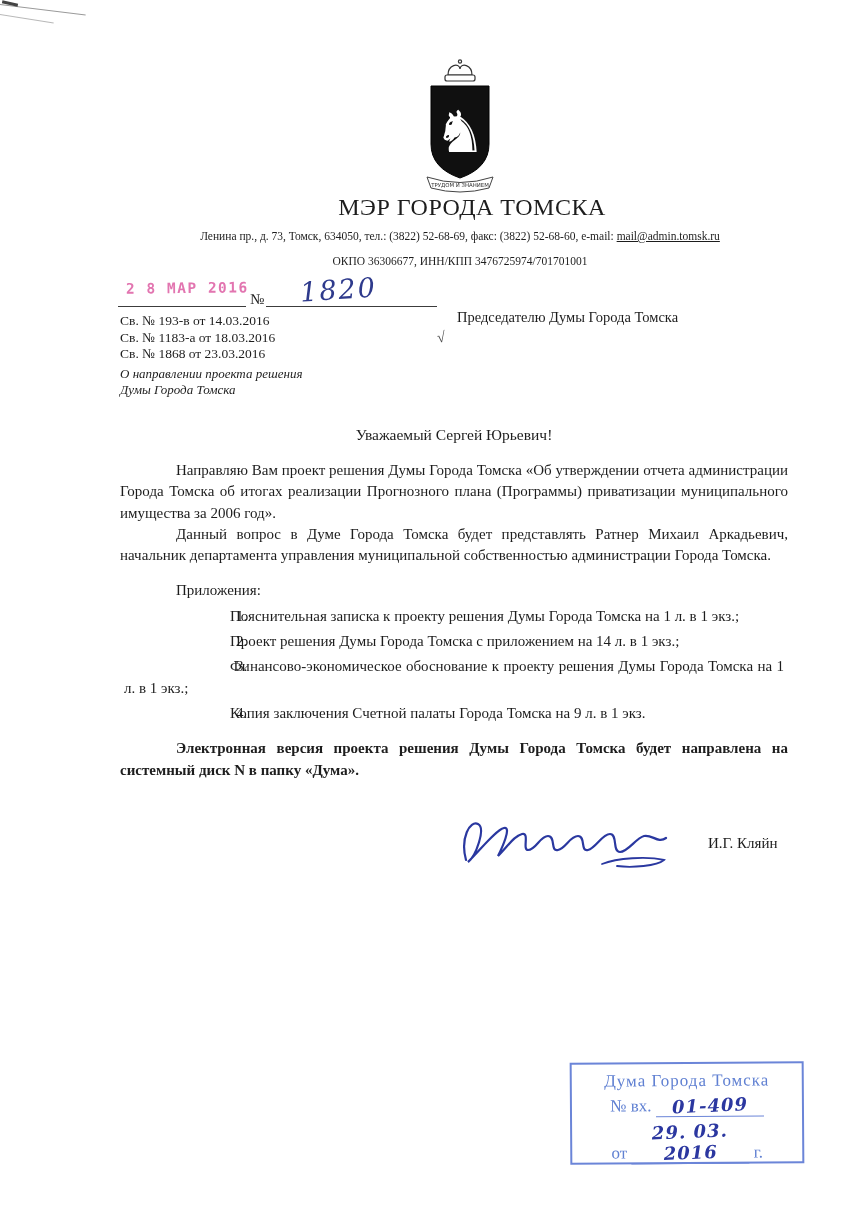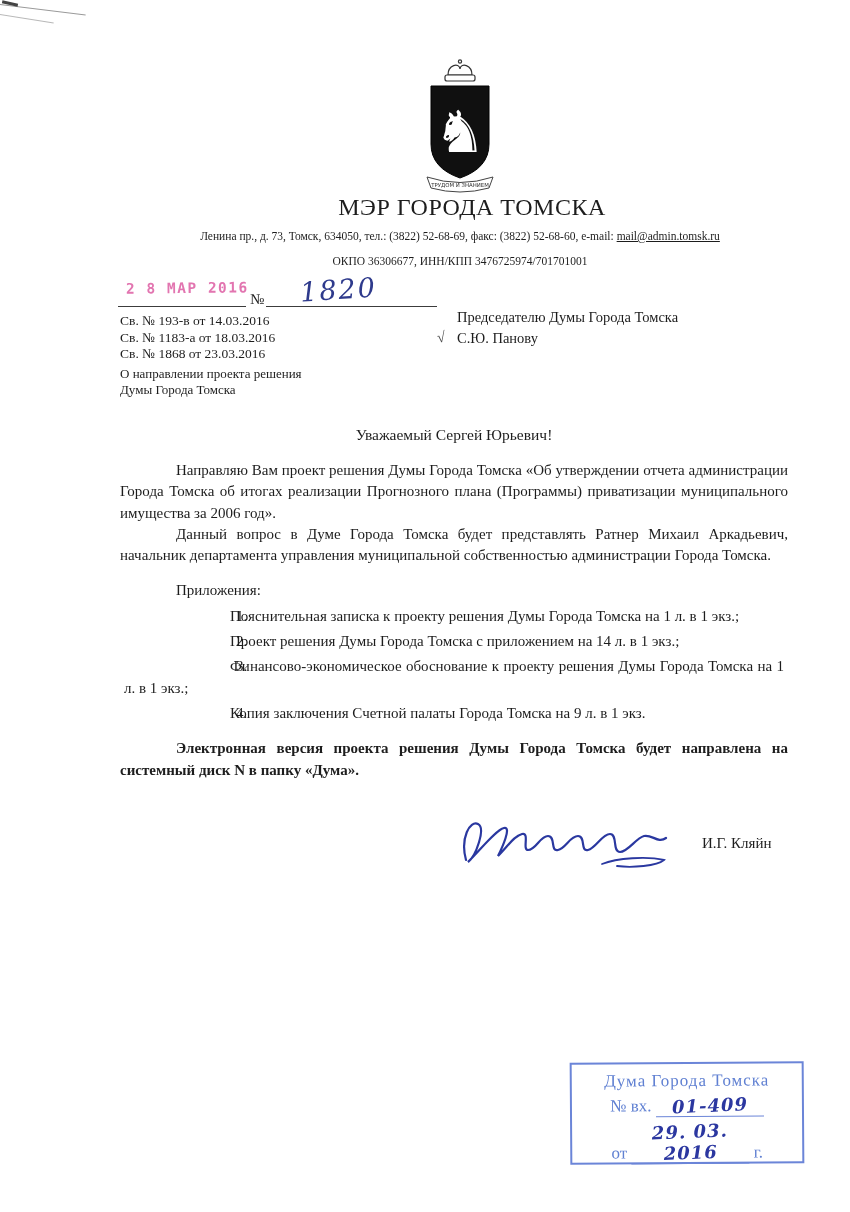--- a/index.html
+++ b/index.html
@@ -26,34 +26,34 @@
     font-family:"DejaVu Sans Mono",monospace;font-size:14.5px;font-weight:bold;
     letter-spacing:1.5px;transform:rotate(-.6deg);opacity:.92;}
   .no-label{position:absolute;left:250px;top:291px;font-size:15px;}
   .rule{position:absolute;height:0;border-bottom:1.4px solid #3c3c3c;}
   .rule.left-seg{left:118px;top:306px;width:128px;}
   .rule.right-seg{left:266px;top:306px;width:171px;}
   .hand-number{position:absolute;left:300px;top:274px;font-size:27px;color:#2e3a8c;
     font-style:italic;font-family:"DejaVu Serif",serif;transform:rotate(-4deg);letter-spacing:2px;}
 
   .sv-block{position:absolute;left:120px;top:313px;font-size:13.5px;line-height:16.5px;}
-  .subject{position:absolute;left:120px;top:366px;font-size:13px;line-height:16px;}
+  .subject{position:absolute;left:120px;top:366px;font-size:13px;font-style:italic;line-height:16px;}
 
-  .recipient{position:absolute;left:457px;top:307px;font-size:14.5px;line-height:21px;}
+  .recipient{position:absolute;left:457px;top:307px;font-size:14.5px;line-height:21px;text-align:right;}
   .checkmark{position:absolute;left:437px;top:329px;color:#4c4c4c;font-size:15px;transform:rotate(-6deg);}
 
   .body-flow{position:absolute;left:120px;top:416px;width:668px;font-size:15px;line-height:1.42;text-align:justify;}
   .salutation{text-align:center;margin:8px 0 14px 0;font-size:15.5px;}
   .para{margin:0;text-indent:56px;}
   .att-label{margin:14px 0 0 0;text-indent:56px;}
   .att-item{margin:4px;text-indent:56px;}
   .att-num{display:inline-block;width:50px;}
   .closing{margin:14px 0 0 0;text-indent:56px;font-weight:bold;}
 
-  .sig-row{position:absolute;left:452px;top:808px;display:flex;align-items:center;gap:20px;}
+  .sig-row{position:absolute;left:452px;top:808px;display:flex;align-items:center;gap:26px;}
   .sig-name{font-size:15px;white-space:nowrap;}
 
   .in-stamp{position:absolute;left:570px;top:1062px;width:234px;height:102px;
     border:2px solid #6b85d8;color:#6080d2;text-align:center;font-size:17px;
     box-sizing:border-box;padding-top:7px;transform:rotate(-.4deg);}
   .stamp-title{letter-spacing:1px;}
   .stamp-row{margin-top:3px;}
   .st-label{color:#6080d2;}
   .st-fill{display:inline-block;border-bottom:1.6px solid #6b85d8;text-align:center;}
   .st-fill.num{width:108px;}
@@ -106,21 +106,20 @@
   </div>
 
   <div class="subject">
     <div>О направлении проекта решения</div>
     <div>Думы Города Томска</div>
   </div>
 
   <div class="checkmark">√</div>
   <div class="recipient">
     <div>Председателю Думы Города Томска</div>
-    <div>С.Ю. Панову</div>
   </div>
 
   <div class="body-flow">
     <p class="salutation">Уважаемый Сергей Юрьевич!</p>
     <p class="para">Направляю Вам проект решения Думы Города Томска «Об утверждении отчета администрации Города Томска об итогах реализации Прогнозного плана (Программы) приватизации муниципального имущества за 2006 год».</p>
     <p class="para">Данный вопрос в Думе Города Томска будет представлять Ратнер Михаил Аркадьевич, начальник департамента управления муниципальной собственностью администрации Города Томска.</p>
 
     <p class="att-label">Приложения:</p>
     <p class="att-item"><span class="att-num">1.</span><span>Пояснительная записка к проекту решения Думы Города Томска на 1 л. в 1 экз.;</span></p>
     <p class="att-item"><span class="att-num">2.</span><span>Проект решения Думы Города Томска с приложением на 14 л. в 1 экз.;</span></p>

